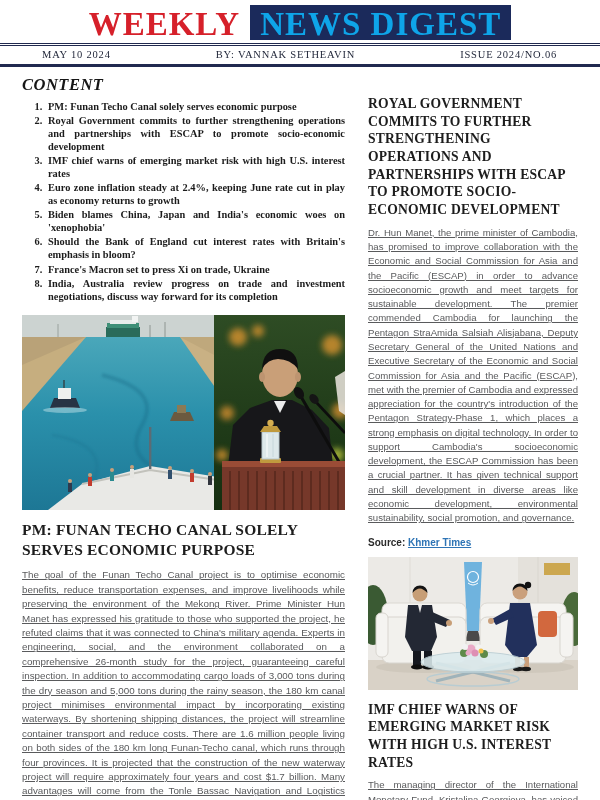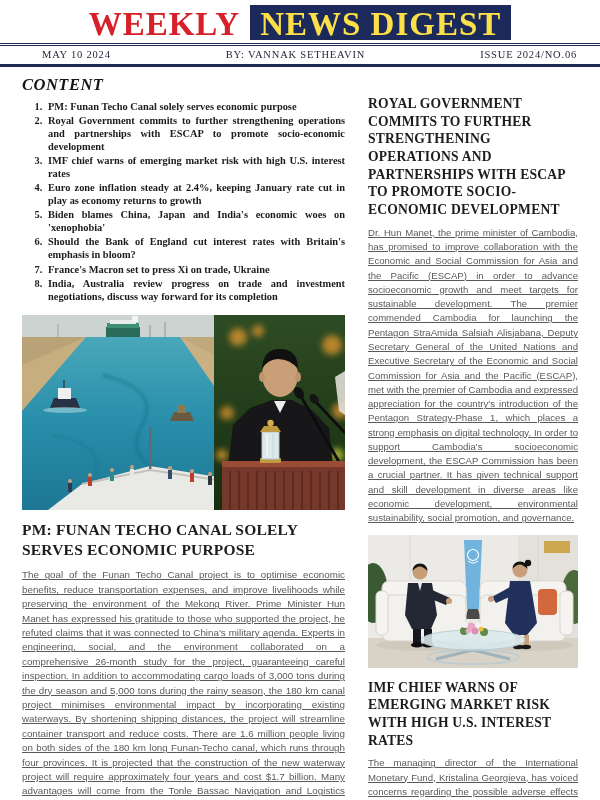--- a/index.html
+++ b/index.html
@@ -3,24 +3,24 @@
 <meta charset="utf-8">
 <style>
   * { margin:0; padding:0; box-sizing:border-box; }
   html,body { background:#ffffff; }
   body { width:600px; font-family:"Liberation Sans", sans-serif; }
   .page { width:600px; height:800px; overflow:hidden; background:#fff; }
 
   
   .masthead { display:flex; justify-content:center; align-items:stretch; padding-top:5px; height:40px; }
   .mast-red { font-family:"Liberation Serif", serif; font-weight:bold; font-size:33px; line-height:38px; color:#d6202a; letter-spacing:1px; margin-right:10px; }
-  .mast-navy { font-family:"Liberation Serif", serif; font-weight:bold; font-size:33px; line-height:38px; color:#fde047; background:#1b2a5b; padding:0 10px; letter-spacing:1px; }
+  .mast-navy { font-family:"Liberation Serif", serif; font-weight:bold; font-size:33px; line-height:38px; color:#0ea5e9; background:#1b2a5b; padding:0 10px; letter-spacing:1px; }
 
   
-  .meta-bar { margin-top:3px; border-top:3px double #20294f; border-bottom:3px solid #20294f; padding:3px 23px 4px 42px; display:flex; justify-content:space-between; align-items:center; font-family:"Liberation Serif", serif; font-size:10.5px; letter-spacing:0.8px; color:#1d2336; font-weight:500; }
+  .meta-bar { margin-top:3px; border-top:3px double #20294f; border-bottom:3px solid #20294f; padding:3px 43px 4px 42px; display:flex; justify-content:space-between; align-items:center; font-family:"Liberation Serif", serif; font-size:10.5px; letter-spacing:0.8px; color:#1d2336; font-weight:500; }
 
   
   .columns { display:flex; gap:23px; padding:0 22px; margin-top:7px; }
   .col-left { width:323px; flex:0 0 323px; }
   .col-right { width:210px; flex:0 0 210px; }
 
   .content-heading { font-family:"Liberation Serif", serif; font-size:16.5px; font-weight:bold; color:#161616; letter-spacing:0.5px; margin:1px 0 6px 0;font-style:italic; }
   ol.toc { margin:0 0 0 6px; padding-left:17px; }
   ol.toc li { font-family:"Liberation Serif", serif; font-size:10.4px; font-weight:bold; color:#1c1c1c; line-height:1.23; margin-bottom:1.5px; text-align:justify; padding-left:3px; }
 
@@ -58,21 +58,21 @@
   </div>
 
   <div class="columns">
 
     <div class="col-left">
       <h2 class="content-heading">CONTENT</h2>
       <ol class="toc">
         <li>PM: Funan Techo Canal solely serves economic purpose</li>
         <li>Royal Government commits to further strengthening operations and partnerships with ESCAP to promote socio-economic development</li>
         <li>IMF chief warns of emerging market risk with high U.S. interest rates</li>
-        <li>Euro zone inflation steady at 2.4%, keeping January rate cut in play as economy returns to growth</li>
+        <li>Euro zone inflation steady at 2.4%, keeping June rate cut in play as economy returns to growth</li>
         <li>Biden blames China, Japan and India's economic woes on 'xenophobia'</li>
         <li>Should the Bank of England cut interest rates with Britain's emphasis in bloom?</li>
         <li>France's Macron set to press Xi on trade, Ukraine</li>
         <li>India, Australia review progress on trade and investment negotiations, discuss way forward for its completion</li>
       </ol>
 
       <figure class="photo photo-canal">
         <svg width="323" height="195" viewBox="0 0 323 195" xmlns="http://www.w3.org/2000/svg">
           <defs>
             <linearGradient id="waterGrad" x1="0" y1="0" x2="0" y2="1">
@@ -209,20 +209,24 @@
       </figure>
 
       <h1 class="headline headline-left">PM: FUNAN TECHO CANAL SOLELY SERVES ECONOMIC PURPOSE</h1>
       <p class="body-text">The goal of the Funan Techo Canal project is to optimise economic benefits, reduce transportation expenses, and improve livelihoods while preserving the environment of the Mekong River. Prime Minister Hun Manet has expressed his gratitude to those who supported the project, he refuted claims that it was connected to China's military agenda. Experts in engineering, social, and the environment collaborated on a comprehensive 26-month study for the project, guaranteeing careful inspection. In addition to accommodating cargo loads of 3,000 tons during the dry season and 5,000 tons during the rainy season, the 180 km canal project minimises environmental impact by incorporating existing waterways. By shortening shipping distances, the project will streamline container transport and reduce costs. There are 1.6 million people living on both sides of the 180 km long Funan-Techo canal, which runs through four provinces. It is projected that the construction of the new waterway project will require approximately four years and cost $1.7 billion. Many advantages will come from the Tonle Bassac Navigation and Logistics System project, such as decreased travel time, cost, and distance, the establishment of logistics and commercial areas, the development of new satellite ports, the expansion of areas for agriculture, irrigation, aquaculture, and livestock development, the support of Cambodia's fourth economic pole, the creation of additional jobs at the Sihanoukville and Phnom Penh autonomous ports, the promotion of urbanisation and development, and the growth of real estate.</p>
 
     </div>
 
     <div class="col-right">
       <h1 class="headline headline-right headline-escap">ROYAL GOVERNMENT COMMITS TO FURTHER STRENGTHENING OPERATIONS AND PARTNERSHIPS WITH ESCAP TO PROMOTE SOCIO-ECONOMIC DEVELOPMENT</h1>
       <p class="body-text">Dr. Hun Manet, the prime minister of Cambodia, has promised to improve collaboration with the Economic and Social Commission for Asia and the Pacific (ESCAP) in order to advance socioeconomic growth and meet targets for sustainable development. The premier commended Cambodia for launching the Pentagon StraAmida Salsiah Alisjabana, Deputy Secretary General of the United Nations and Executive Secretary of the Economic and Social Commission for Asia and the Pacific (ESCAP), met with the premier of Cambodia and expressed appreciation for the country's introduction of the Pentagon Strategy-Phase 1, which places a strong emphasis on digital technology. In order to support Cambodia's socioeconomic development, the ESCAP Commission has been a crucial partner. It has given technical support and skill development in diverse areas like economic development, environmental sustainability, social promotion, and governance.</p>
+      <p class="source">
+        <span class="src-label">Source:</span>
+        <a class="src-link">Khmer Times</a>
+      </p>
 
       <figure class="photo photo-meeting">
         <svg width="210" height="133" viewBox="0 0 210 133" xmlns="http://www.w3.org/2000/svg">
           <rect x="0" y="0" width="210" height="133" fill="#eceae6"></rect>
           <rect x="150" y="0" width="60" height="133" fill="#e4e1db"></rect>
           <line x1="42" y1="0" x2="42" y2="105" stroke="#dfdcd6" stroke-width="1"></line>
           <line x1="170" y1="0" x2="170" y2="105" stroke="#d9d6cf" stroke-width="1"></line>
           <rect x="0" y="103" width="210" height="30" fill="#d9d2c7"></rect>
           <rect x="176" y="6" width="26" height="12" fill="#c9a13f" opacity="0.9"></rect>
           <ellipse cx="5" cy="58" rx="15" ry="30" fill="#3a5a33"></ellipse>

